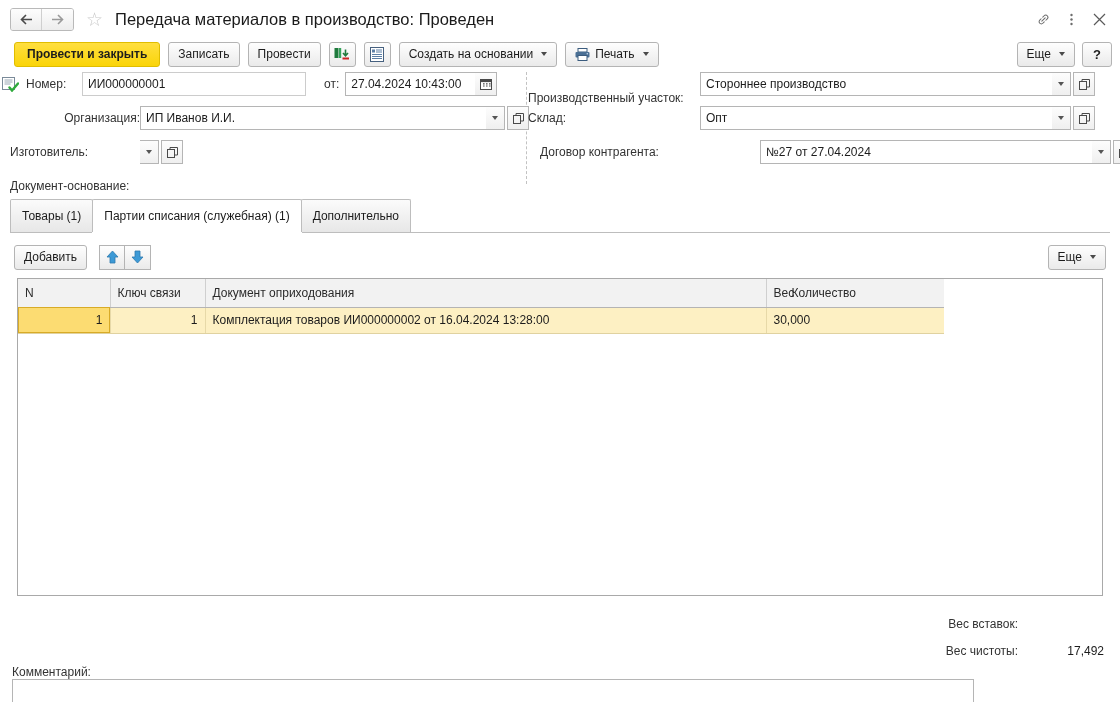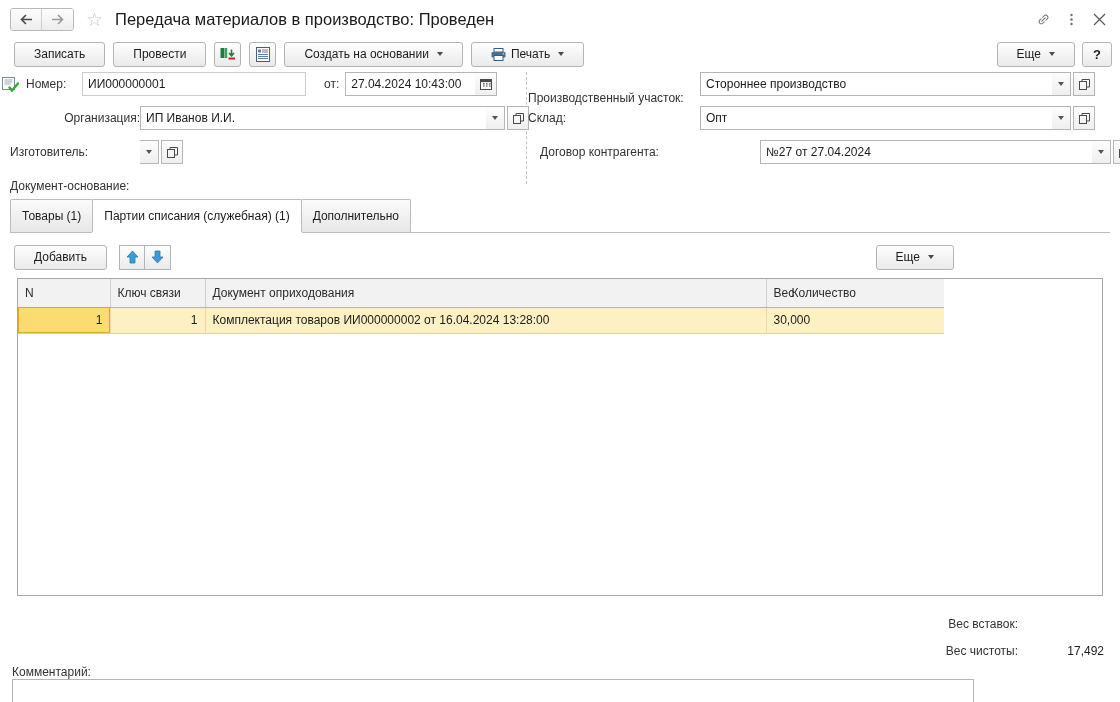--- a/index.html
+++ b/index.html
@@ -71,21 +71,21 @@
   .cmdbar {
     position: relative;
     height: 32px;
     display: flex;
     align-items: center;
     gap: 8px;
     padding: 0 8px 0 14px;
   }
   .btn {
     height: 25px;
-    padding: 0 19px;
+    padding: 0 9px;
     border: 1px solid #b4b4b4;
     border-radius: 3px;
     background: linear-gradient(#fefefe, #eaeaea);
     font-family: "Liberation Sans", sans-serif;
     font-size: 12px;
     color: #1c1c1c;
     display: inline-flex;
     align-items: center;
     justify-content: center;
     gap: 5px;
@@ -215,21 +215,21 @@
     height: 27px;
     position: relative;
     z-index: 2;
     box-shadow: 0 1px 0 0 #ffffff;
   }
 
   
   .tablebar {
     position: absolute;
     left: 14px; top: 242px;
-    width: 940px;
+    width: 1092px;
     height: 30px;
     display: flex; align-items: center; gap: 12px;
   }
   .arrowgrp { display: flex; }
   .arrowbtn {
     width: 26px; height: 25px;
     border: 1px solid #b4b4b4;
     background: linear-gradient(#fefefe, #eaeaea);
     display: flex; align-items: center; justify-content: center;
     cursor: pointer;
@@ -355,20 +355,21 @@
     </div>
     <div class="tr-icon">
       <svg width="13" height="13" viewBox="0 0 13 13">
         <path d="M1 1 L12 12 M12 1 L1 12" stroke="#5a5a5a" stroke-width="1.2"></path>
       </svg>
     </div>
   </div>
 </div>
 
 <div class="cmdbar">
+  <button class="btn primary">Провести и закрыть</button>
   <button class="btn">Записать</button>
   <button class="btn">Провести</button>
 
   <button class="btn icon-only">
     <svg width="16" height="15" viewBox="0 0 16 15">
       <rect x="0.5" y="1" width="4" height="10" fill="#1f7a3d"></rect>
       <rect x="5" y="1" width="2.2" height="10" fill="#35a35a"></rect>
       <path d="M11.5 2.5 L11.5 8.5 M9 6 L11.5 8.8 L14 6" stroke="#1f7a3d" stroke-width="1.6" fill="none"></path>
       <rect x="8.5" y="10.5" width="6.5" height="2" fill="#cc2222"></rect>
     </svg>

